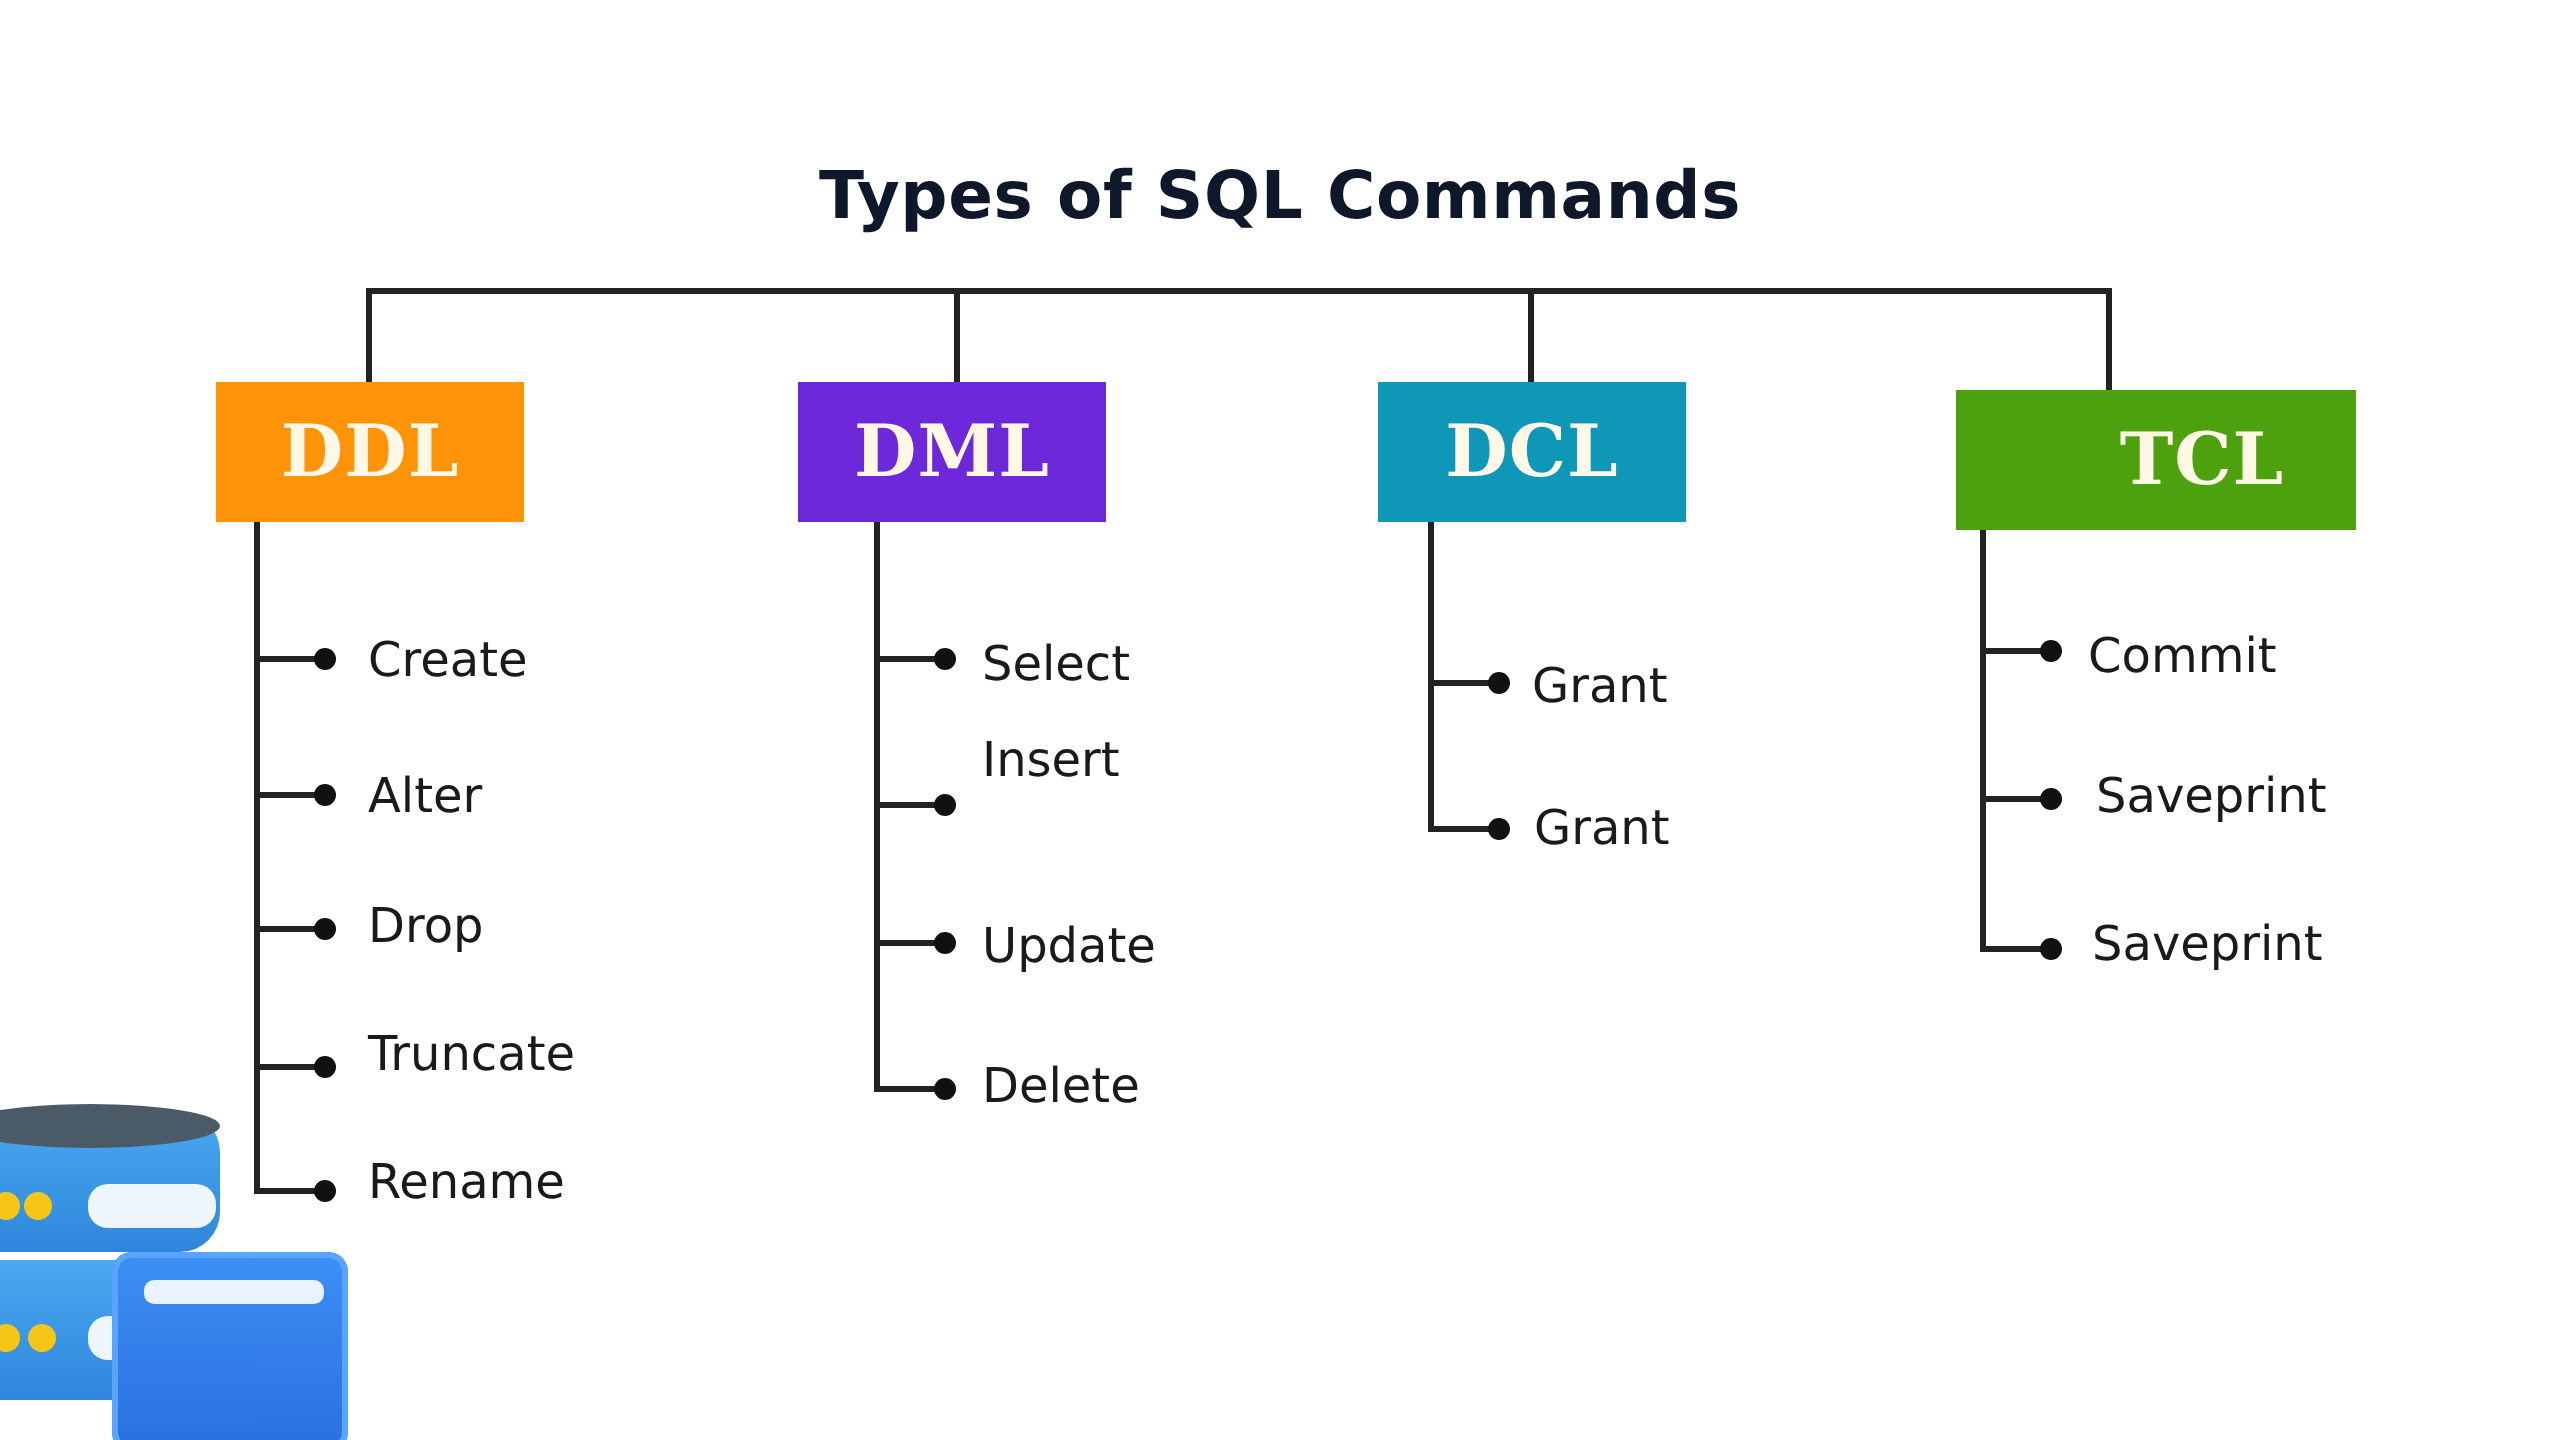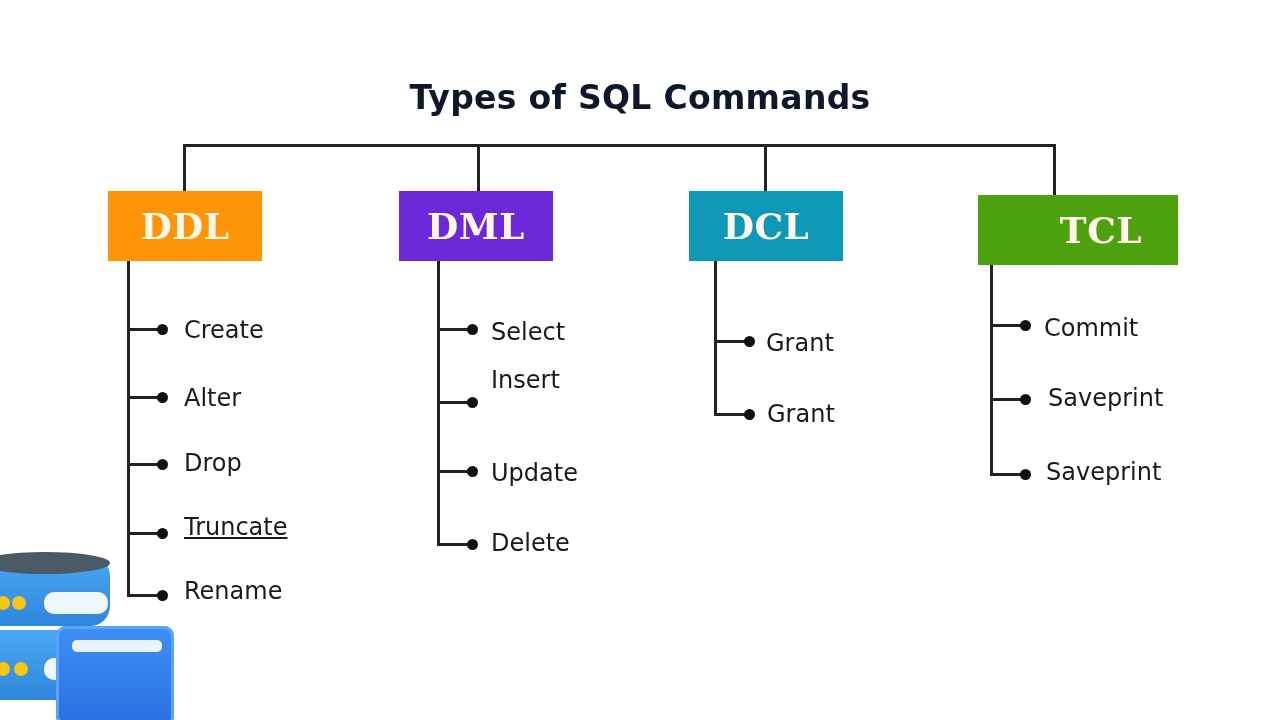--- a/index.html
+++ b/index.html
@@ -81,21 +81,21 @@
   <div class="line" style="left:127px; top:396px; width:34px; height:3px;"></div>
   <div class="item-dot" style="left:157px; top:392px;"></div>
   <div class="item-label" style="left:184px; top:386px;">Alter</div>
 
   <div class="line" style="left:127px; top:463px; width:34px; height:3px;"></div>
   <div class="item-dot" style="left:157px; top:459px;"></div>
   <div class="item-label" style="left:184px; top:451px;">Drop</div>
 
   <div class="line" style="left:127px; top:532px; width:34px; height:3px;"></div>
   <div class="item-dot" style="left:157px; top:528px;"></div>
-  <div class="item-label" style="left:184px; top:515px;text-decoration:underline;">Truncate</div>
+  <div class="item-label" style="left:184px; top:515px;">Truncate</div>
 
   <div class="line" style="left:127px; top:594px; width:34px; height:3px;"></div>
   <div class="item-dot" style="left:157px; top:590px;"></div>
   <div class="item-label" style="left:184px; top:579px;">Rename</div>
 </div>
 
 <div class="line" style="left:437px; top:261px; width:3px; height:285px;"></div>
 <div>
   <div class="line" style="left:437px; top:328px; width:34px; height:3px;"></div>
   <div class="item-dot" style="left:467px; top:324px;"></div>

